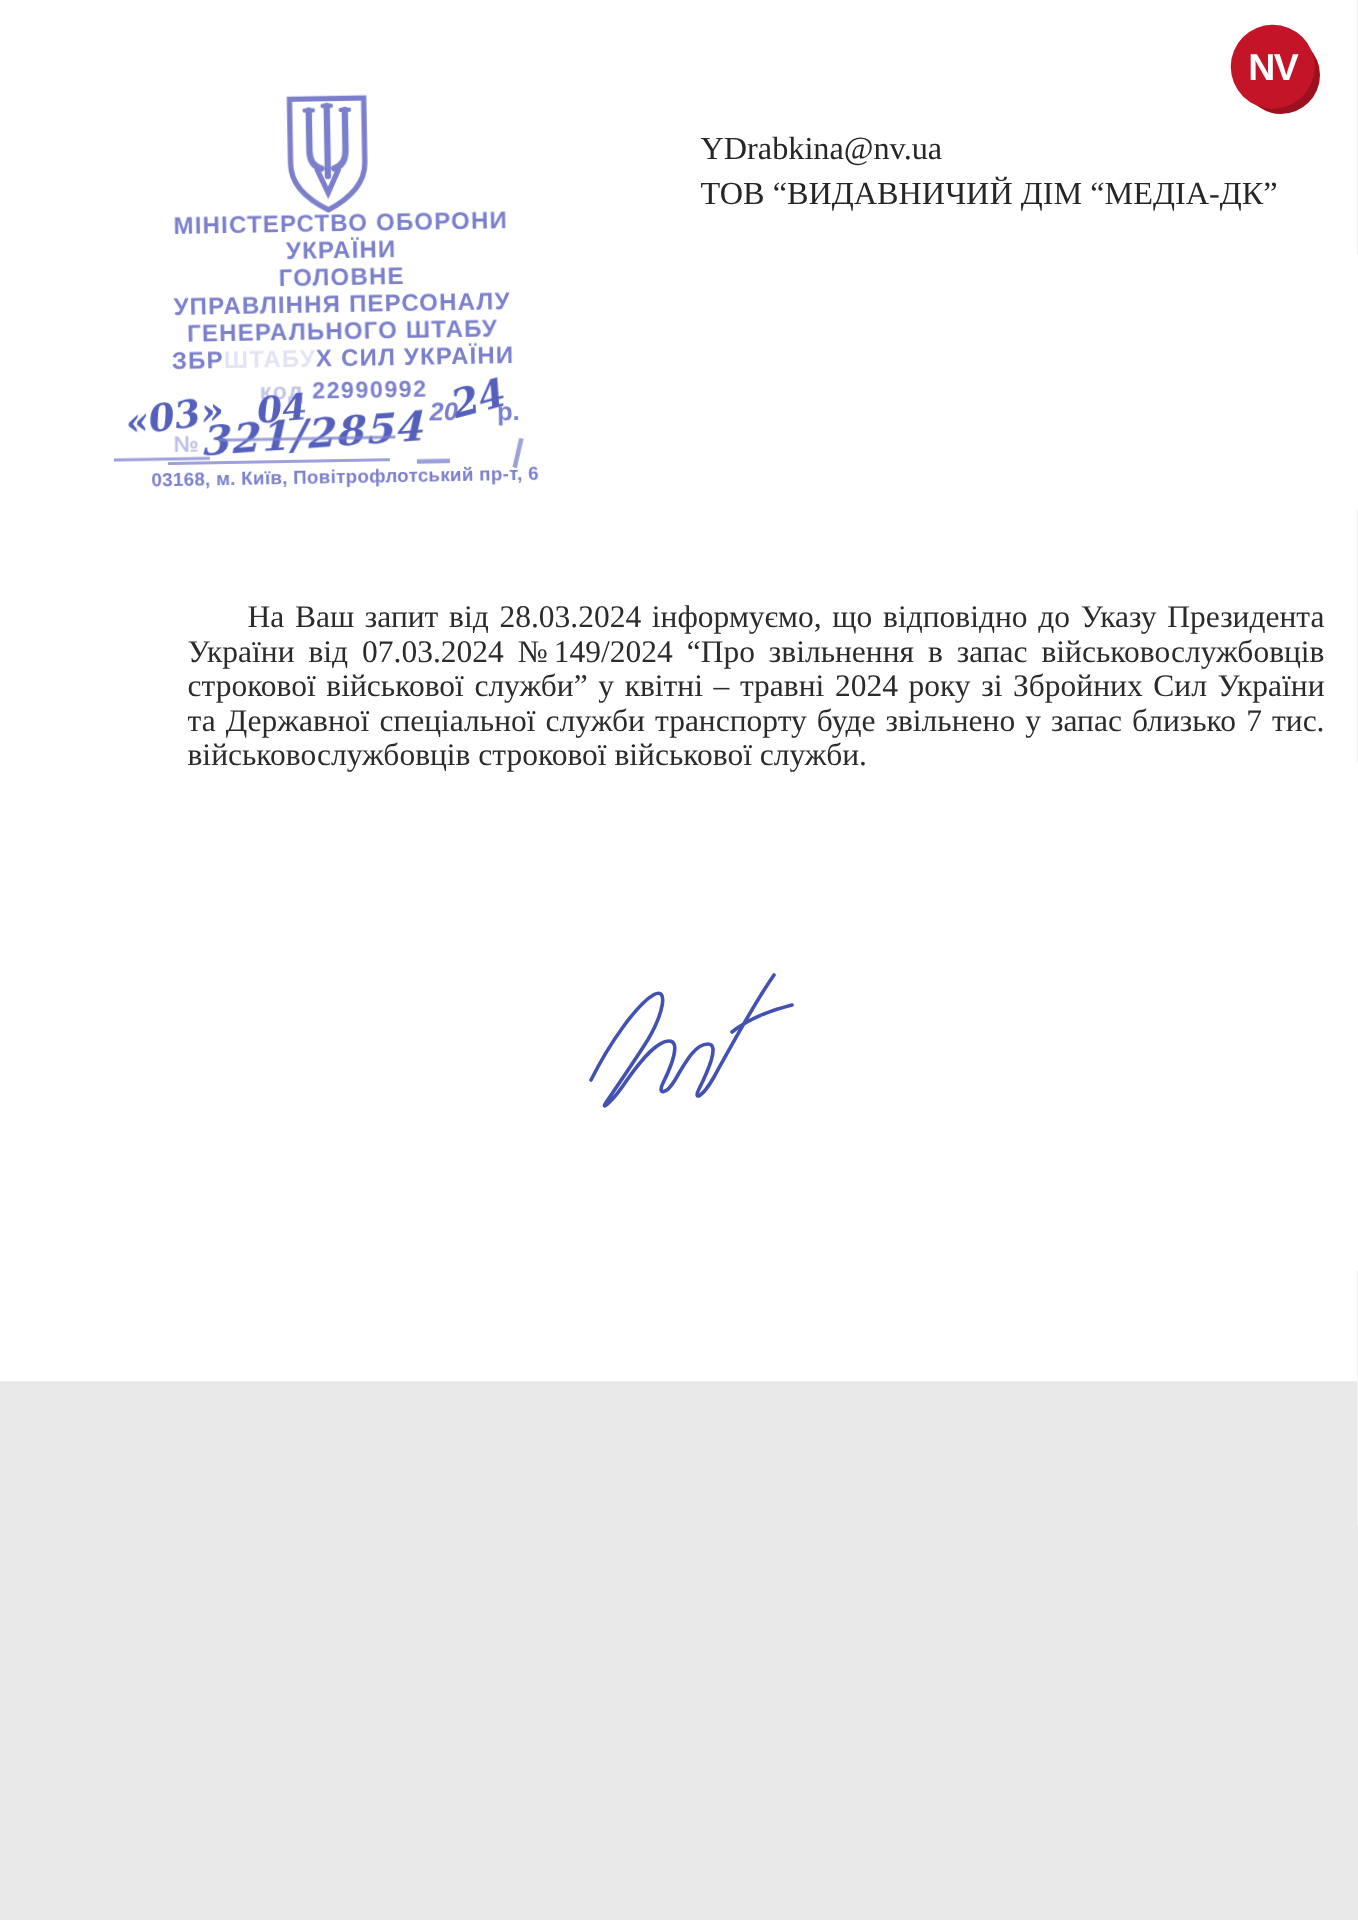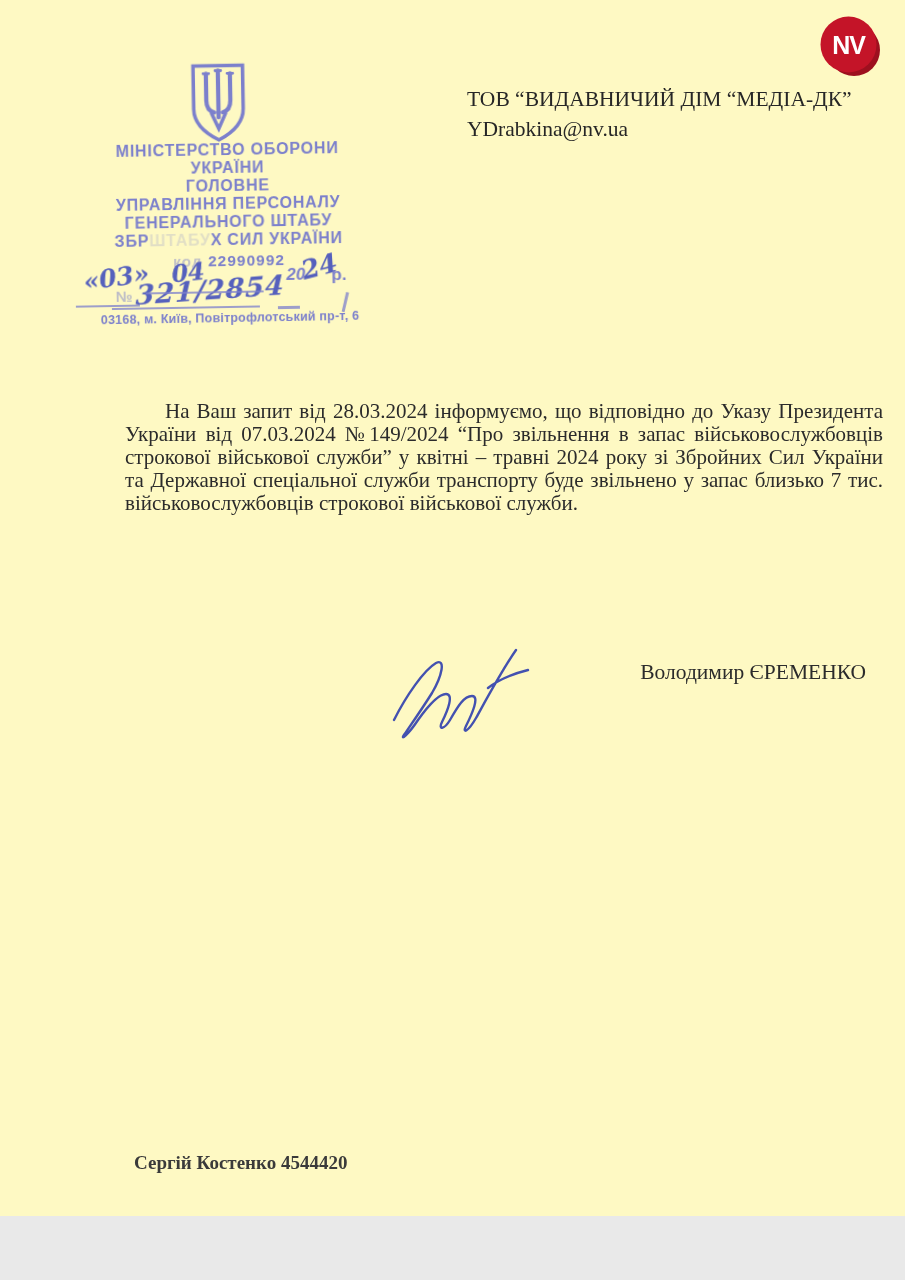--- a/index.html
+++ b/index.html
@@ -1,18 +1,18 @@
 <!DOCTYPE html>
 <html><head>
 <meta charset="utf-8">
 <style>
   html,body{margin:0;padding:0;background:#e9e9e9;}
   .page{
-    position:relative; width:905px; height:1216px; margin:0 auto;
-    background:#fef9c3; overflow:hidden;
+    position:relative; width:905px; height:921px; margin:0 auto;
+    background:#ffffff; overflow:hidden;
     font-family:"Liberation Serif", serif; color:#2b2b2b;
   }
 
   
   .logo{position:absolute; left:820px; top:16px; width:62px; height:62px;}
 
   
   .recipient{position:absolute; left:467px; top:84px; font-size:21.5px; line-height:30px; color:#262626;}
   .recipient div{white-space:nowrap;}
 
@@ -76,22 +76,22 @@
 
   <div class="logo">
     <svg width="62" height="62" viewBox="0 0 62 62">
       <circle cx="34" cy="34" r="26" fill="#9d101f"></circle>
       <circle cx="28.5" cy="28.5" r="28" fill="#c41428"></circle>
       <text x="28.5" y="37.5" text-anchor="middle" font-family="Liberation Sans, sans-serif" font-size="25" font-weight="bold" fill="#ffffff" letter-spacing="-1">NV</text>
     </svg>
   </div>
 
   <div class="recipient">
+    <div>YDrabkina@nv.ua</div>
     <div>ТОВ “ВИДАВНИЧИЙ ДІМ “МЕДІА-ДК”</div>
-    <div>YDrabkina@nv.ua</div>
   </div>
 
   <div class="stamp">
     <div class="stamp-trident">
       <svg width="72" height="82" viewBox="0 0 100 116">
         <g stroke="#7c80cc" fill="none" stroke-linecap="round">
           <path d="M15,5 H85 V66 Q85,92 50,110 Q15,92 15,66 Z" stroke-width="5"></path>
           <path d="M33,16 V54 Q33,68 44,71" stroke-width="6"></path>
           <path d="M67,16 V54 Q67,68 56,71" stroke-width="6"></path>
           <path d="M50,12 V78" stroke-width="6"></path>
@@ -128,21 +128,20 @@
     <div class="stamp-line line-month"></div>
     <div class="stamp-line line-number"></div>
     <div class="stamp-line line-dash"></div>
     <div class="stamp-line line-tick"></div>
 
     <div class="stamp-address">03168, м. Київ, Повітрофлотський пр-т, 6</div>
   </div>
 
   <div class="body-par">На Ваш запит від 28.03.2024 інформуємо, що відповідно до Указу Президента України від 07.03.2024 №149/2024 “Про звільнення в запас військовослужбовців строкової військової служби” у квітні – травні 2024 року зі Збройних Сил України та Державної спеціальної служби транспорту буде звільнено у запас близько 7 тис. військовослужбовців строкової військової служби.</div>
 
-  <div class="signoff-name">Володимир ЄРЕМЕНКО</div>
 
   <div class="signature">
     <svg width="150" height="108" viewBox="0 0 150 108">
       <path d="M8,78 C20,54 38,28 50,21 C60,16 56,34 46,51 C36,67 22,87 18,93 C14,99 22,93 32,78
                C42,64 52,52 60,52 C68,52 62,68 56,80 C52,88 58,88 64,78
                C72,64 78,54 86,54 C94,54 86,72 80,84 C76,92 82,90 90,76
                C100,58 116,28 130,8 M102,46 C112,38 126,32 142,28" fill="none" stroke="#4351b0" stroke-width="2.4" stroke-linecap="round"></path>
     </svg>
   </div>
 

